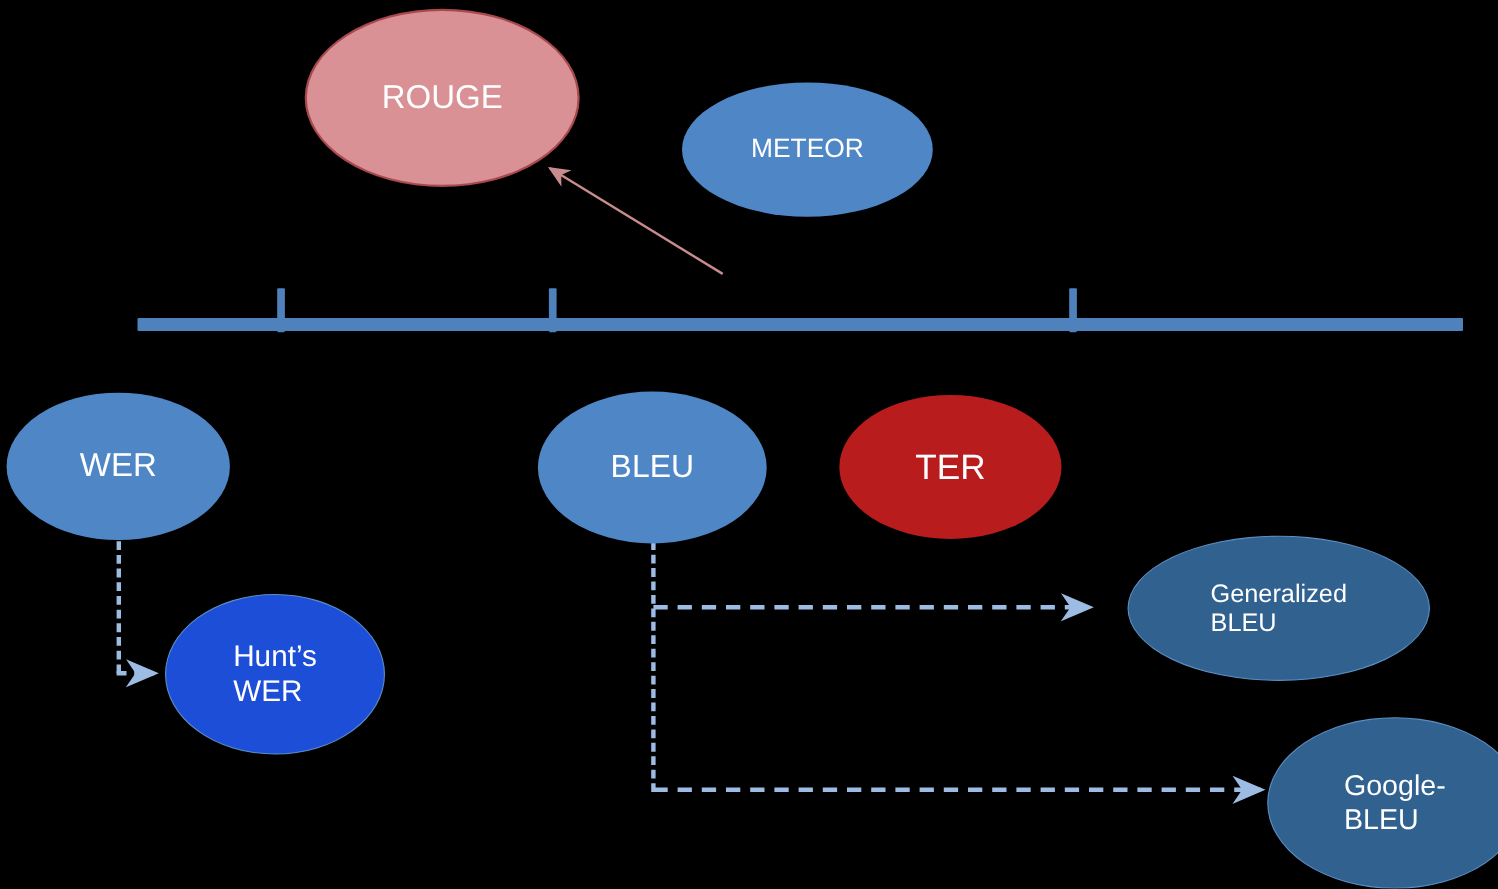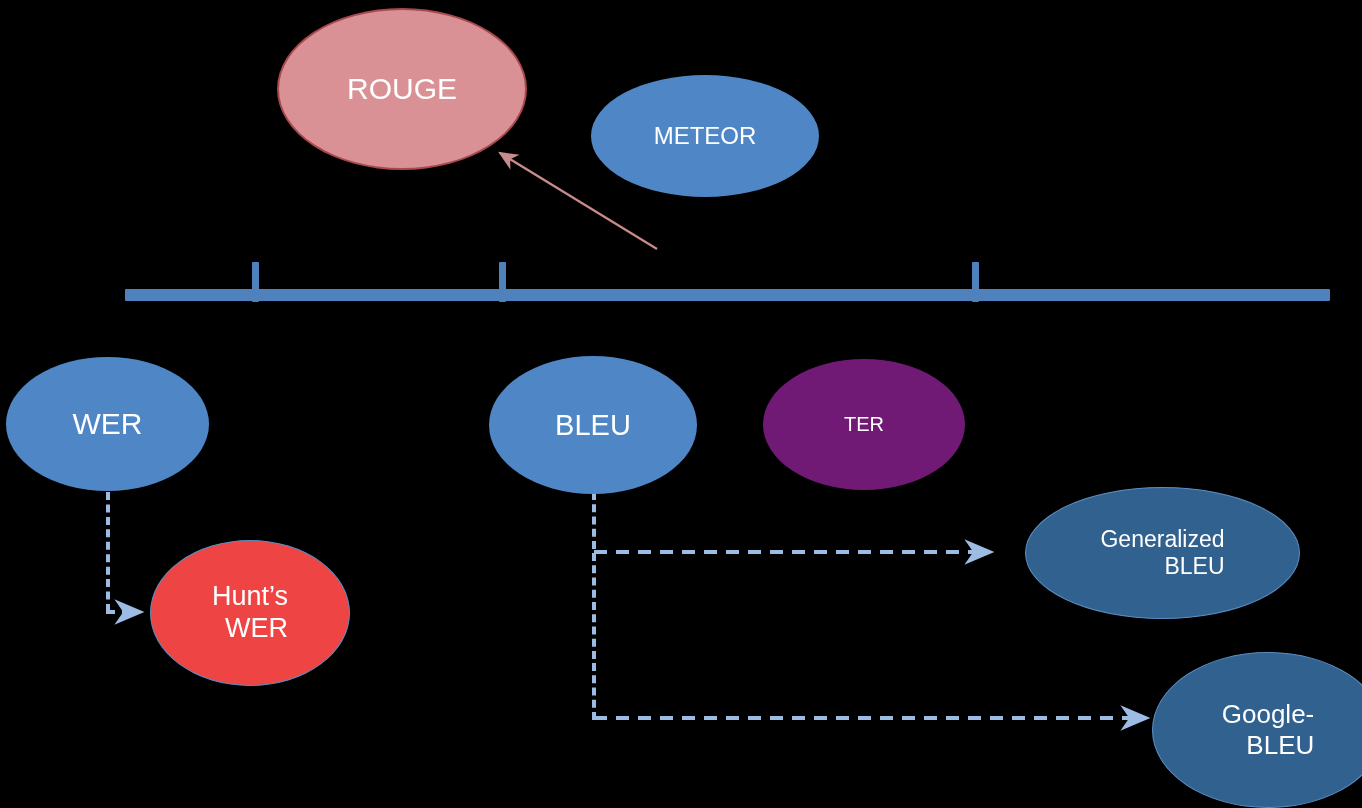--- a/index.html
+++ b/index.html
@@ -16,21 +16,21 @@
     font-family: "Liberation Sans", sans-serif;
   }
   .node {
     position: absolute;
     display: flex;
     align-items: center;
     justify-content: center;
     border-radius: 50%;
     box-sizing: border-box;
     color: #ffffff;
-    text-align: right;
+    text-align: left;
     line-height: 1.18;
     user-select: none;
   }
   .node-label {
     display: block;
     white-space: pre-line;
     padding: 0 6px;
   }
   .axis-bar {
     position: absolute;
@@ -90,43 +90,43 @@
       </marker>
     </defs>
     <line x1="594" y1="552" x2="990" y2="552" stroke="#9DBCE3" stroke-width="4" stroke-dasharray="13 9" marker-end="url(#ah-blue2)"></line>
     <line x1="594" y1="718" x2="1146" y2="718" stroke="#9DBCE3" stroke-width="4" stroke-dasharray="13 9" marker-end="url(#ah-blue2)"></line>
   </svg>
 
   <div class="node" style="left:277px; top:8px; width:250px; height:162px; background:#D99195; border:2px solid #A8494E; font-size:30px;">
     <span class="node-label">ROUGE</span>
   </div>
 
-  <div class="node" style="left:591px; top:75px; width:228px; height:122px; background:#4F87C6; font-size:24px;">
+  <div class="node" style="left:620px; top:75px; width:228px; height:122px; background:#4F87C6; font-size:24px;">
     <span class="node-label">METEOR</span>
   </div>
 
 
   <div class="node" style="left:6px; top:357px; width:203px; height:134px; background:#4F87C6; font-size:30px;">
     <span class="node-label">WER</span>
   </div>
 
   <div class="node" style="left:489px; top:356px; width:208px; height:138px; background:#4F87C6; font-size:29px;">
     <span class="node-label">BLEU</span>
   </div>
 
-  <div class="node" style="left:763px; top:359px; width:202px; height:131px; background:#701a75; font-size:20px;">
+  <div class="node" style="left:763px; top:359px; width:202px; height:131px; background:#b91c1c; font-size:32px;">
     <span class="node-label">TER</span>
   </div>
 
   <div class="node" style="left:1025px; top:487px; width:275px; height:132px; background:#31618F; border:1px solid #5B8FC4; font-size:23px;">
     <span class="node-label">Generalized
 BLEU</span>
   </div>
 
-  <div class="node" style="left:150px; top:540px; width:200px; height:146px; background:#ef4444; border:1px solid #5B8FC4; font-size:27px;">
+  <div class="node" style="left:150px; top:540px; width:200px; height:146px; background:#1d4ed8; border:1px solid #5B8FC4; font-size:27px;">
     <span class="node-label">Hunt’s
 WER</span>
   </div>
 
   <div class="node" style="left:1152px; top:652px; width:232px; height:156px; background:#31618F; border:1px solid #5B8FC4; font-size:26px;">
     <span class="node-label">Google-
 BLEU</span>
   </div>
 
 </div>

